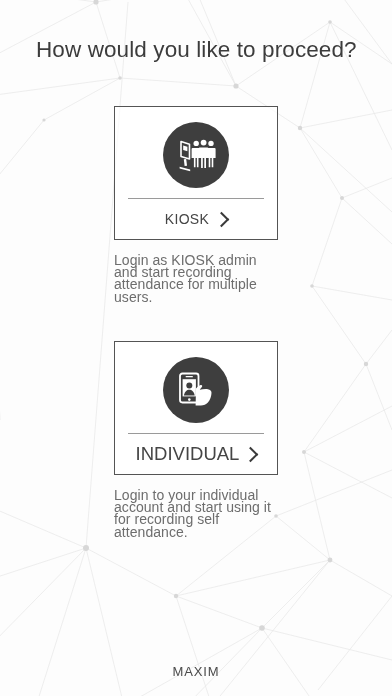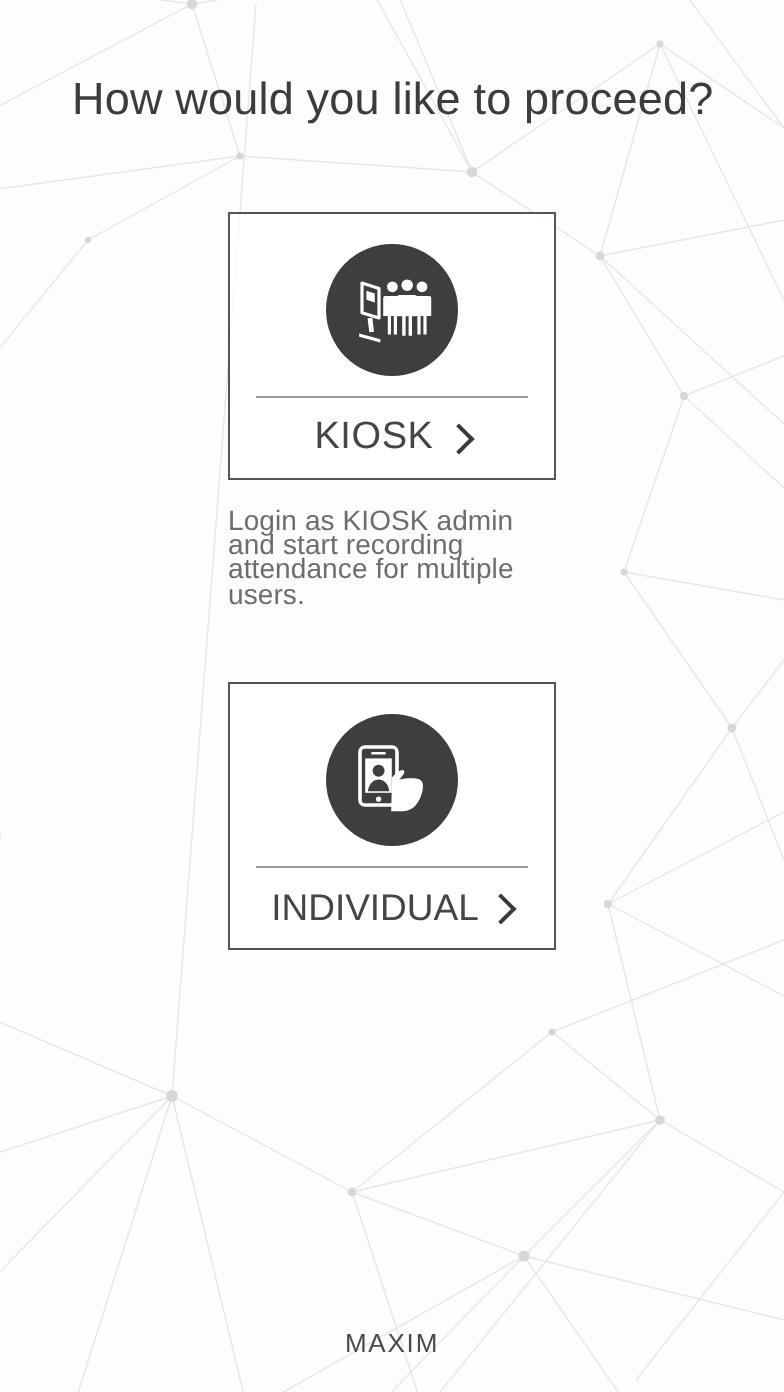--- a/index.html
+++ b/index.html
@@ -99,21 +99,21 @@
   .card-label-row {
     flex: 0 0 auto;
     height: 40px;
     width: 100%;
     display: flex;
     align-items: center;
     justify-content: center;
     gap: 7px;
   }
   .card-label {
-    font-size: 19px;
+    font-size: 14px;
     color: #454545;
     letter-spacing: 0.3px;
     font-weight: 400;
     white-space: nowrap;
   }
   #individual-block .card-label {
     font-size: 18.5px;
     letter-spacing: 0px;
   }
   #individual-block .card-label-row { gap: 6px; }
@@ -297,18 +297,19 @@
         </div>
 
         <div class="card-divider"></div>
 
         <div class="card-label-row">
           <span class="card-label">INDIVIDUAL</span>
           <span class="chevron"></span>
         </div>
       </div>
 
+      <div class="option-desc">Login to your individual account and start using it for recording self attendance.</div>
     </div>
 
     <div class="footer-brand">MAXIM</div>
 
   </div>
 </div>
 
 </body></html>

